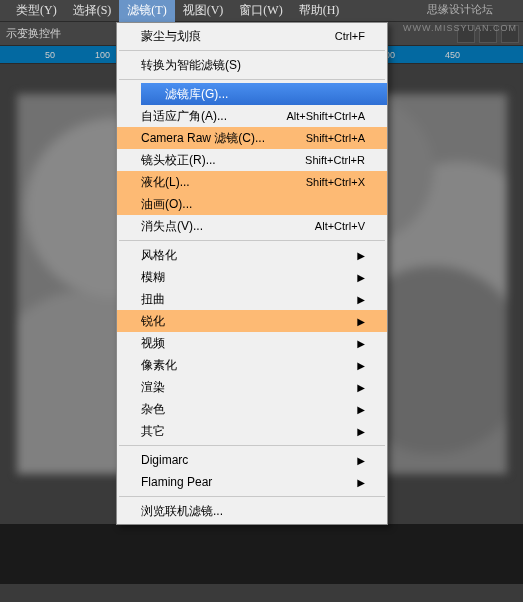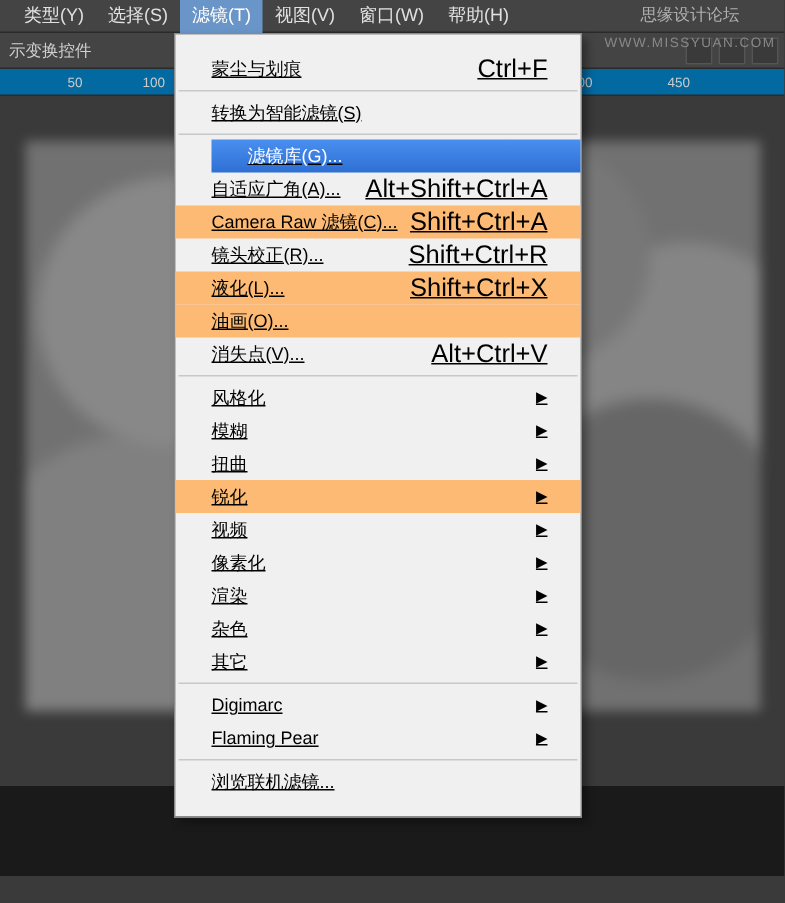--- a/index.html
+++ b/index.html
@@ -1,18 +1,18 @@
 <!DOCTYPE html>
 <html><head>
 <meta charset="utf-8">
 <style>
   * { margin: 0; padding: 0; box-sizing: border-box; font-family: "Microsoft YaHei", "SimSun", sans-serif; }
   body { width: 523px; height: 602px; overflow: hidden; background: #3a3a3a; position: relative; }
   .menubar { background: #444444; border-bottom: 1px solid #2a2a2a; display: flex; align-items: center; height: 22px; font-size: 12px; color: #e0e0e0; padding-left: 8px; }
-  .menubar-item { padding: 3px 8px; cursor: default; }
+  .menubar-item { padding: 3px 8px; cursor: default; font-family: Liberation Serif, serif; }
   .menubar-item.active { background: #6a95c8; color: #fff; }
   .toolbar { background: #444444; border-bottom: 1px solid #2a2a2a; height: 24px; display: flex; align-items: center; font-size: 11px; color: #d0d0d0; padding-left: 6px; }
   .toolbar-text { margin-right: 18px; }
   .toolbar-icons { display:flex; margin-left:auto; gap:4px; padding-right:4px;}
   .toolbar-ico { width:18px; height:18px; background:#3a3a3a; border:1px solid #555; }
   .ruler { background: #0369a1; height: 18px; font-size: 9px; color: #ccc; position: relative; border-bottom: 1px solid #2a2a2a; }
   .ruler-tick { position:absolute; top:4px; font-size:9px; color:#ccc; }
   .canvas-area { position: relative; width: 523px; height: 520px; background: #3a3a3a; display:flex; justify-content:center; padding-top:30px;}
   .canvas { width: 490px; height: 380px; background:
     radial-gradient(circle at 20% 30%, #888 0 18%, transparent 20%),
@@ -22,27 +22,27 @@
     radial-gradient(circle at 15% 80%, #808080 0 20%, transparent 22%),
     radial-gradient(circle at 45% 15%, #707070 0 14%, transparent 16%),
     radial-gradient(circle at 90% 40%, #858585 0 16%, transparent 18%),
     linear-gradient(#717171,#717171);
     filter: blur(4px);
   }
   .dark-below { position:absolute; bottom:0; left:0; right:0; height:60px; background:#1a1a1a;}
   .watermark { position:absolute; top:2px; right:6px; font-size:11px; color:#b0b0b0; display:flex; gap:6px; align-items:center;flex-direction:column;}
   .wm2 { font-size:9px; color:#888; letter-spacing:1px;}
 
-  .dropdown { position: absolute; top: 22px; left: 116px; width: 272px; background: #f0f0f0; border: 1px solid #8a8a8a; box-shadow: 3px 3px 6px rgba(0,0,0,.4); font-size: 12px; color: #000; padding: 12px 0; text-decoration: underline; }
+  .dropdown { position: absolute; top: 22px; left: 116px; width: 272px; background: #f0f0f0; border: 1px solid #8a8a8a; box-shadow: 3px 3px 6px rgba(0,0,0,.4); font-size: 12px; color: #000; padding: 2px 0; }
   .menu-item { display:flex; justify-content:space-between; align-items:center; padding: 3px 22px 3px 24px; height:22px; cursor: default; position:relative;}
   .menu-item.hl-blue { background: linear-gradient(#4a8ff0,#2e6fd4); color:#fff;margin-left:24px; }
   .menu-item.hl-lav  { background: #fdba74; }
   .menu-sep { height:1px; background:#c8c8c8; margin:3px 2px; }
   .submenu-arrow { font-size:10px; }
-  .shortcut { color:inherit; font-size:17px;}
+  .shortcut { color:inherit; font-size:11px;}
 </style>
 </head>
 <body>
 
 <div class="watermark">
   <span>思缘设计论坛</span>
   <span class="wm2">WWW.MISSYUAN.COM</span>
 </div>
 
 <div class="menubar" id="menubar">

